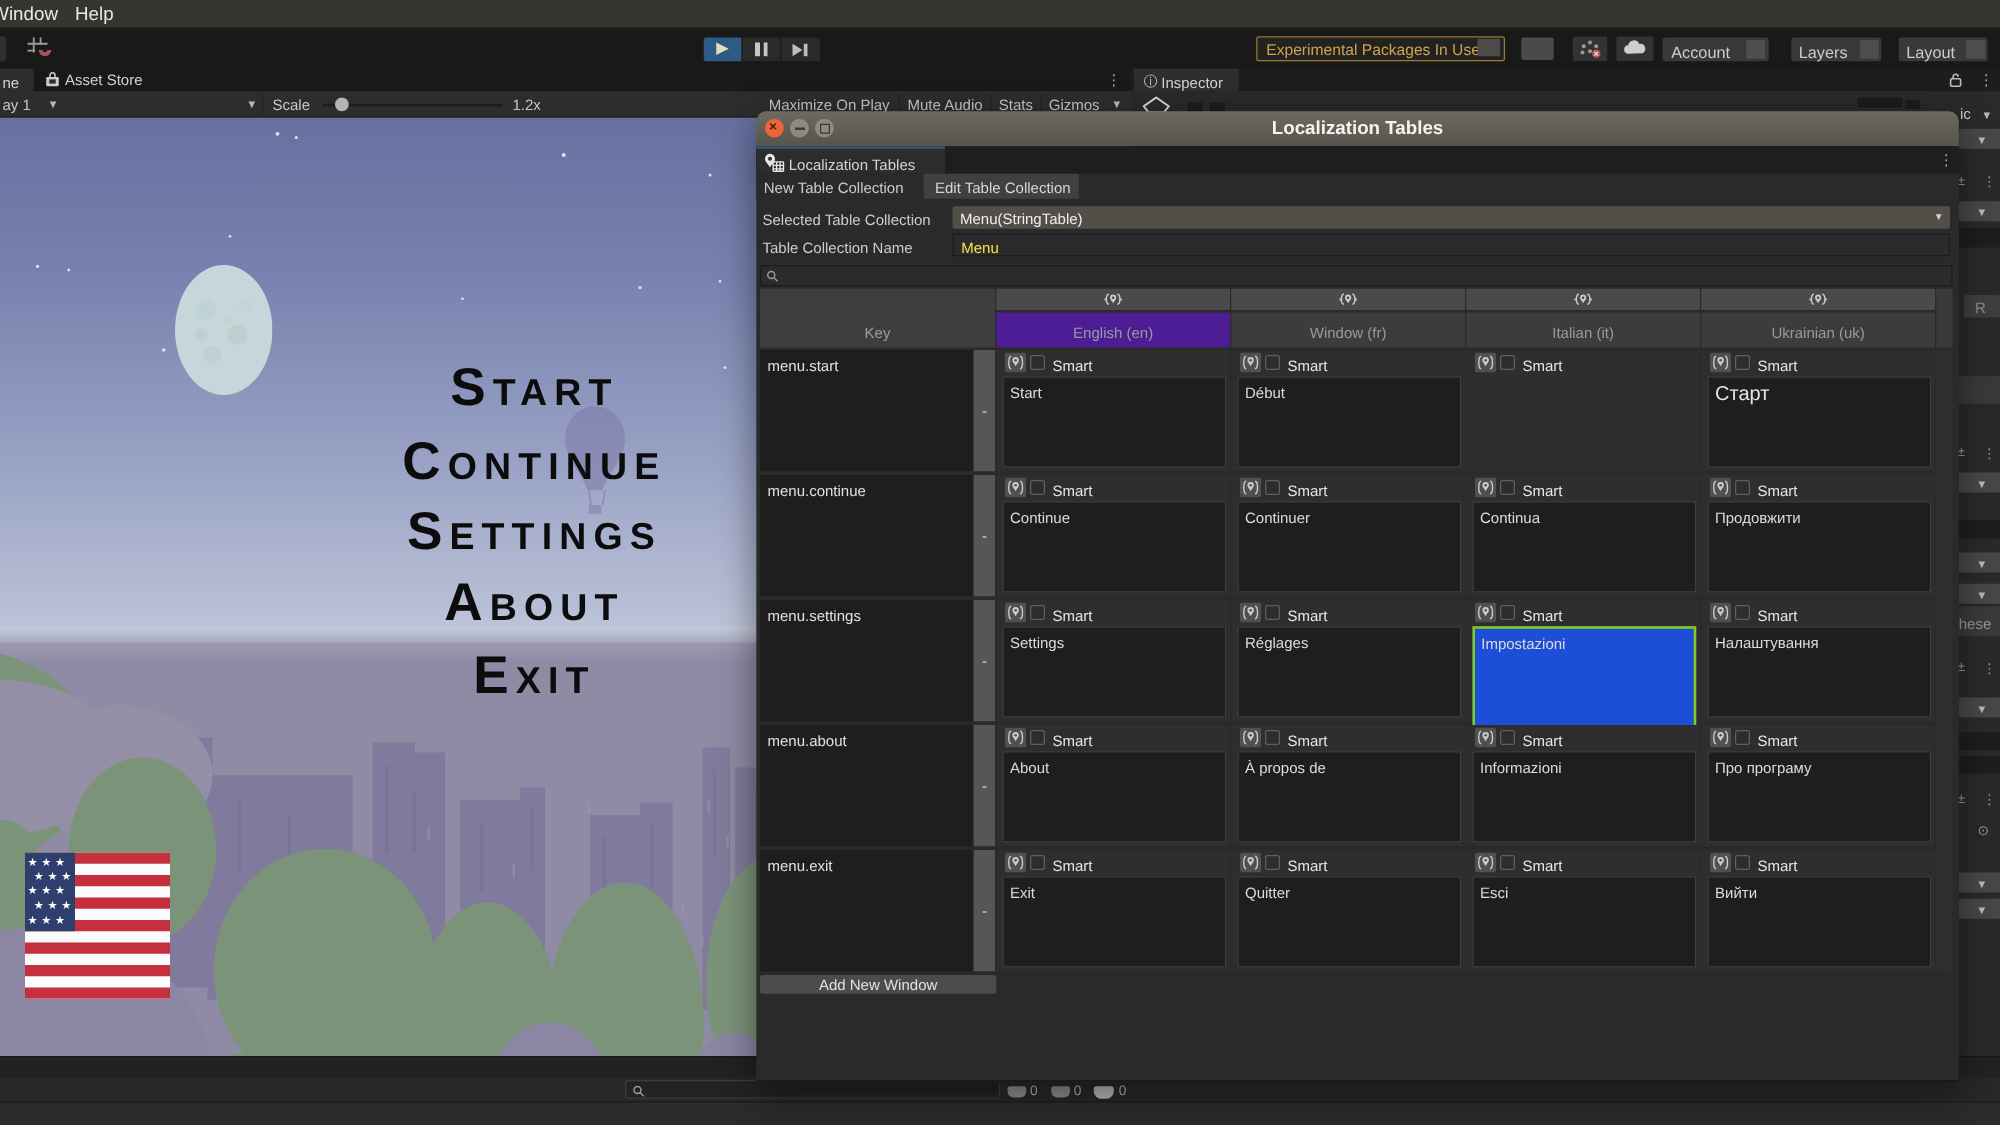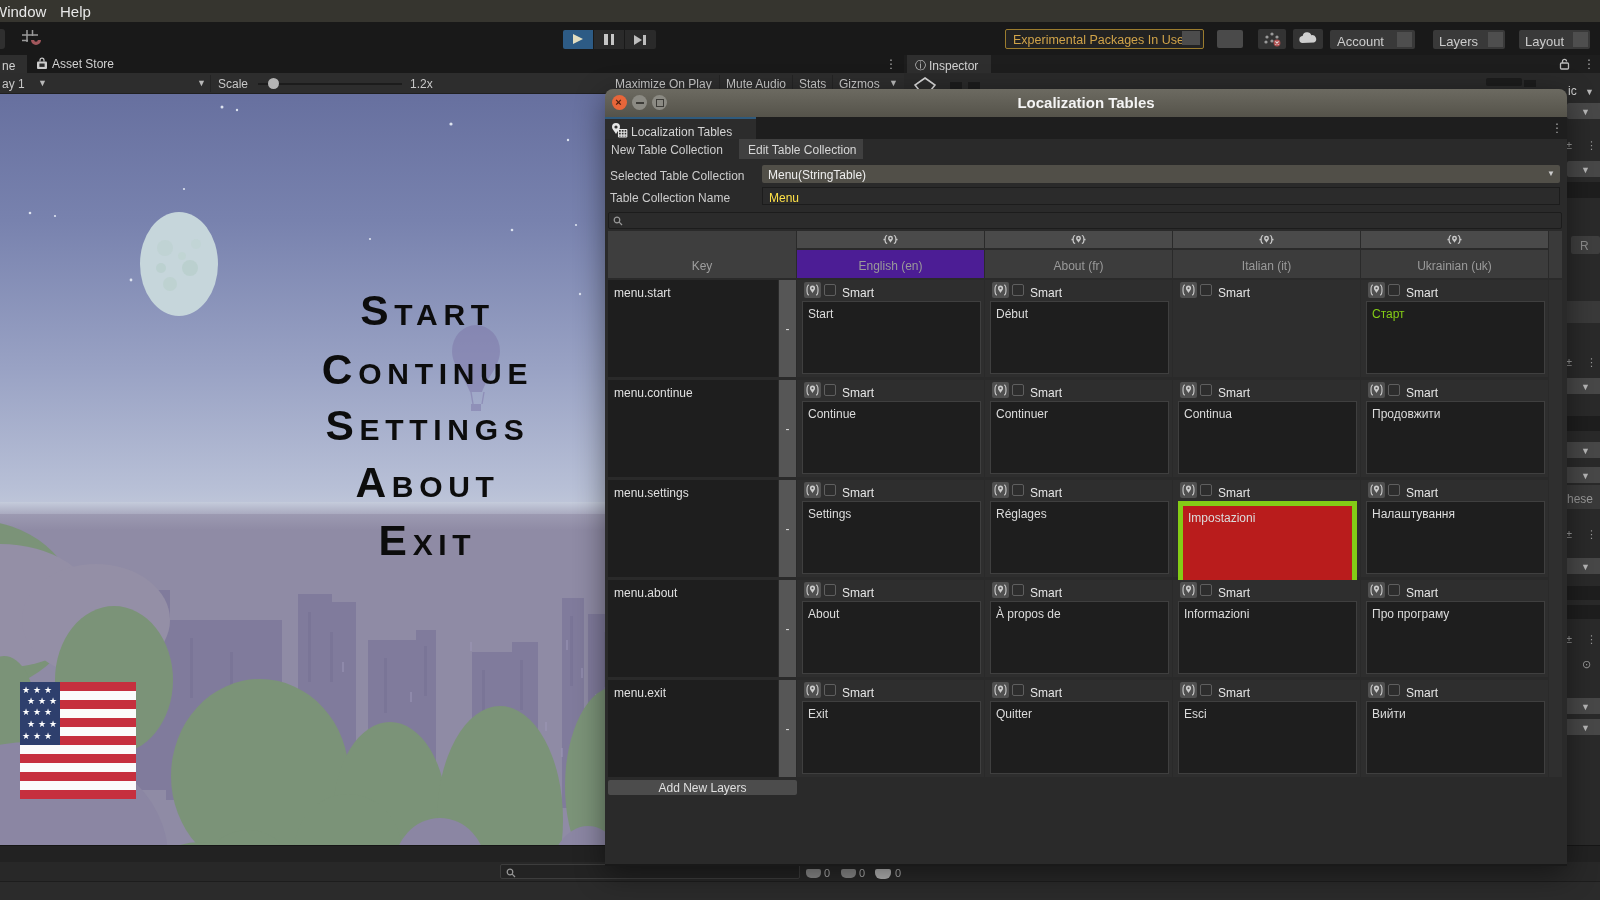--- a/index.html
+++ b/index.html
@@ -432,21 +432,21 @@
     <div class="abs" style="left:377px;top:0;width:187px;height:17px;background:#4a4a4a;">
           <svg class="abs" style="left:86px;top:2px;" width="15" height="14" viewBox="0 0 13 13">
             <path d="M3.4 2.3 q-1.9 0 -1.9 3.7 q0 3.7 1.9 3.7 M9.6 2.3 q1.9 0 1.9 3.7 q0 3.7 -1.9 3.7" stroke="#c9c9c9" stroke-width="1.1" fill="none"></path>
             <rect x="0" y="5.4" width="1.4" height="1.4" fill="#c9c9c9"></rect>
             <rect x="11.6" y="5.4" width="1.4" height="1.4" fill="#c9c9c9"></rect>
             <path d="M6.5 2.5 a2.3 2.3 0 0 1 2.3 2.3 c0 1.5-1.5 2.5-2.3 4.2 c-0.8-1.7-2.3-2.7-2.3-4.2 a2.3 2.3 0 0 1 2.3-2.3z" fill="#c9c9c9"></path>
             <circle cx="6.5" cy="4.8" r="0.9" fill="#434343"></circle>
           </svg>
         </div>
     <div class="abs" style="left:377px;top:19px;width:187px;height:28px;background:#3c3c3c;">
-          <div class="abs" style="left:0;top:9px;width:187px;text-align:center;font-size:12px;color:#9a9a9a;">About (fr)</div>
+          <div class="abs" style="left:0;top:9px;width:187px;text-align:center;font-size:12px;color:#9a9a9a;">Window (fr)</div>
         </div>
     <div class="abs" style="left:565px;top:0;width:187px;height:17px;background:#4a4a4a;">
           <svg class="abs" style="left:86px;top:2px;" width="15" height="14" viewBox="0 0 13 13">
             <path d="M3.4 2.3 q-1.9 0 -1.9 3.7 q0 3.7 1.9 3.7 M9.6 2.3 q1.9 0 1.9 3.7 q0 3.7 -1.9 3.7" stroke="#c9c9c9" stroke-width="1.1" fill="none"></path>
             <rect x="0" y="5.4" width="1.4" height="1.4" fill="#c9c9c9"></rect>
             <rect x="11.6" y="5.4" width="1.4" height="1.4" fill="#c9c9c9"></rect>
             <path d="M6.5 2.5 a2.3 2.3 0 0 1 2.3 2.3 c0 1.5-1.5 2.5-2.3 4.2 c-0.8-1.7-2.3-2.7-2.3-4.2 a2.3 2.3 0 0 1 2.3-2.3z" fill="#c9c9c9"></path>
             <circle cx="6.5" cy="4.8" r="0.9" fill="#434343"></circle>
           </svg>
         </div>
@@ -510,21 +510,21 @@
     <div class="abs" style="left:753px;top:49px;width:187px;height:97px;background:#2e2e2e;">
           <svg class="abs" style="left:7px;top:2px;" width="17" height="16" viewBox="0 0 17 16">
             <rect width="17" height="16" rx="2" fill="#505050"></rect>
             <path d="M5 3 q-2 0 -2 5 q0 5 2 5 M12 3 q2 0 2 5 q0 5 -2 5" stroke="#cccccc" stroke-width="1.1" fill="none"></path>
             <path d="M8.5 3.6 a2.6 2.6 0 0 1 2.6 2.6 c0 1.7-1.7 2.8-2.6 4.7 c-0.9-1.9-2.6-3-2.6-4.7 a2.6 2.6 0 0 1 2.6-2.6z" fill="#cccccc"></path>
             <circle cx="8.5" cy="6.2" r="1" fill="#505050"></circle>
           </svg>
           <div class="abs" style="left:27px;top:4px;width:12px;height:12px;background:#2d2d2d;border:1px solid #5f5f5f;border-radius:2px;box-sizing:border-box;"></div>
           <span class="abs" style="left:45px;top:6px;font-size:12px;color:#e6e6e6;">Smart</span>
           <div class="abs" style="left:5px;top:21px;width:179px;height:73px;background:#1e1e1e;border:1px solid #3f3f3f;box-sizing:border-box;">
-            <span class="abs" style="left:5px;top:5px;font-size:12px;color:#84cc16;">Старт</span>
+            <span class="abs" style="left:5px;top:5px;font-size:16px;color:#e5e5e5;">Старт</span>
           </div>
         </div>
     <div class="abs" style="left:0;top:149px;width:170px;height:97px;background:#1e1e1e;">
           <span class="abs" style="left:6px;top:6px;font-size:12px;color:#e0e0e0;">menu.continue</span>
         </div>
     <div class="abs" style="left:171px;top:149px;width:17px;height:97px;background:#565656;">
           <div class="abs" style="left:0;top:42px;width:17px;text-align:center;font-size:12px;color:#dddddd;">-</div>
         </div>
     <div class="abs" style="left:189px;top:149px;width:187px;height:97px;background:#2e2e2e;">
           <svg class="abs" style="left:7px;top:2px;" width="17" height="16" viewBox="0 0 17 16">
@@ -612,21 +612,21 @@
         </div>
     <div class="abs" style="left:565px;top:249px;width:187px;height:97px;background:#2e2e2e;">
           <svg class="abs" style="left:7px;top:2px;" width="17" height="16" viewBox="0 0 17 16">
             <rect width="17" height="16" rx="2" fill="#505050"></rect>
             <path d="M5 3 q-2 0 -2 5 q0 5 2 5 M12 3 q2 0 2 5 q0 5 -2 5" stroke="#cccccc" stroke-width="1.1" fill="none"></path>
             <path d="M8.5 3.6 a2.6 2.6 0 0 1 2.6 2.6 c0 1.7-1.7 2.8-2.6 4.7 c-0.9-1.9-2.6-3-2.6-4.7 a2.6 2.6 0 0 1 2.6-2.6z" fill="#cccccc"></path>
             <circle cx="8.5" cy="6.2" r="1" fill="#505050"></circle>
           </svg>
           <div class="abs" style="left:27px;top:4px;width:12px;height:12px;background:#2d2d2d;border:1px solid #5f5f5f;border-radius:2px;box-sizing:border-box;"></div>
           <span class="abs" style="left:45px;top:6px;font-size:12px;color:#e6e6e6;">Smart</span>
-          <div class="abs" style="left:5px;top:21px;width:179px;height:88px;background:#b91c1c;border:5px solid #84cc16;box-sizing:border-box;">
+          <div class="abs" style="left:5px;top:21px;width:179px;height:88px;background:#1d4ed8;border:2px solid #84cc16;box-sizing:border-box;">
             <span class="abs" style="left:5px;top:5px;font-size:12px;color:#dcdcdc;">Impostazioni</span>
           </div>
         </div>
     <div class="abs" style="left:753px;top:249px;width:187px;height:97px;background:#2e2e2e;">
           <svg class="abs" style="left:7px;top:2px;" width="17" height="16" viewBox="0 0 17 16">
             <rect width="17" height="16" rx="2" fill="#505050"></rect>
             <path d="M5 3 q-2 0 -2 5 q0 5 2 5 M12 3 q2 0 2 5 q0 5 -2 5" stroke="#cccccc" stroke-width="1.1" fill="none"></path>
             <path d="M8.5 3.6 a2.6 2.6 0 0 1 2.6 2.6 c0 1.7-1.7 2.8-2.6 4.7 c-0.9-1.9-2.6-3-2.6-4.7 a2.6 2.6 0 0 1 2.6-2.6z" fill="#cccccc"></path>
             <circle cx="8.5" cy="6.2" r="1" fill="#505050"></circle>
           </svg>
@@ -746,17 +746,17 @@
             <path d="M8.5 3.6 a2.6 2.6 0 0 1 2.6 2.6 c0 1.7-1.7 2.8-2.6 4.7 c-0.9-1.9-2.6-3-2.6-4.7 a2.6 2.6 0 0 1 2.6-2.6z" fill="#cccccc"></path>
             <circle cx="8.5" cy="6.2" r="1" fill="#505050"></circle>
           </svg>
           <div class="abs" style="left:27px;top:4px;width:12px;height:12px;background:#2d2d2d;border:1px solid #5f5f5f;border-radius:2px;box-sizing:border-box;"></div>
           <span class="abs" style="left:45px;top:6px;font-size:12px;color:#e6e6e6;">Smart</span>
           <div class="abs" style="left:5px;top:21px;width:179px;height:73px;background:#1e1e1e;border:1px solid #3f3f3f;box-sizing:border-box;">
             <span class="abs" style="left:5px;top:5px;font-size:12px;color:#dcdcdc;">Вийти</span>
           </div>
         </div>
     <div class="abs" style="left:0;top:549px;width:189px;height:15px;background:#4c4c4c;border-radius:2px;">
-          <div class="abs" style="left:0;top:1px;width:189px;text-align:center;font-size:12px;color:#e0e0e0;">Add New Layers</div>
+          <div class="abs" style="left:0;top:1px;width:189px;text-align:center;font-size:12px;color:#e0e0e0;">Add New Window</div>
         </div>
     </div>
   </div>
 </div>
 
 </body></html>

